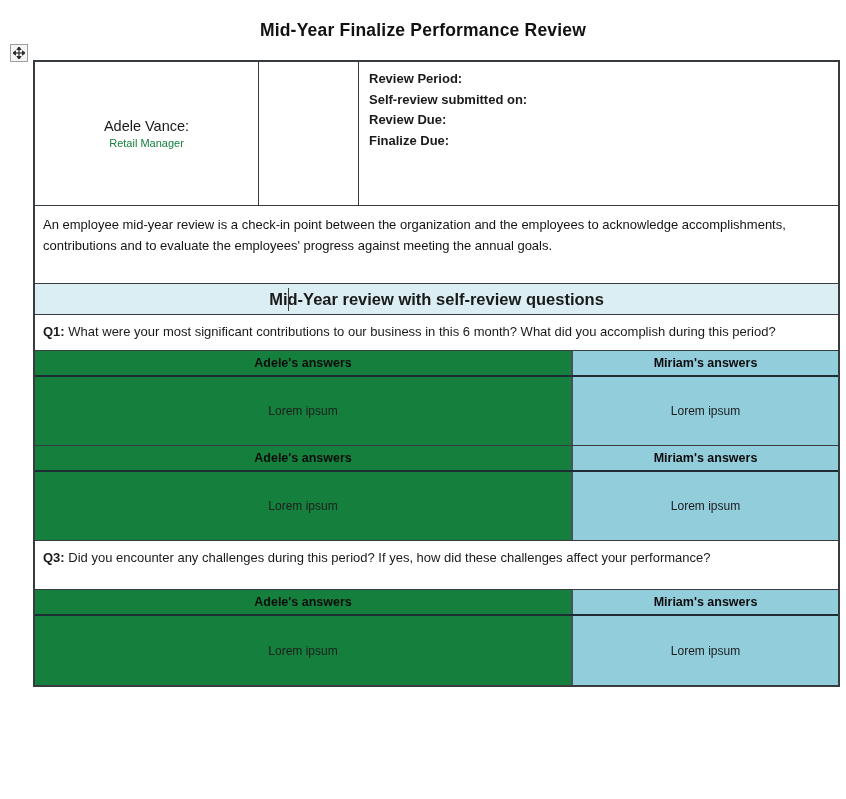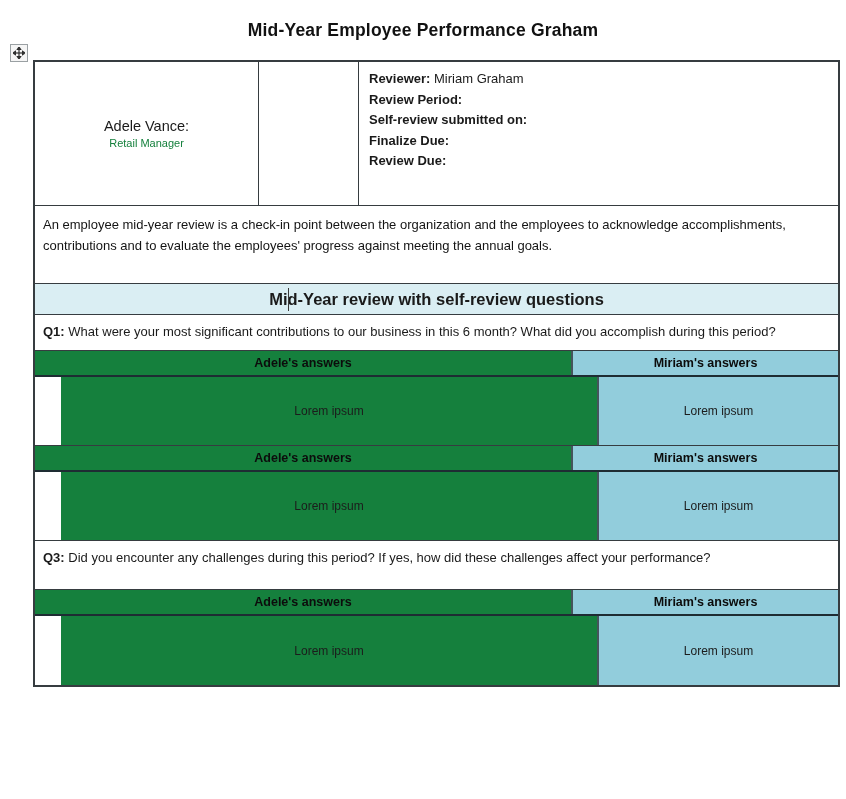--- a/index.html
+++ b/index.html
@@ -108,35 +108,35 @@
     display: flex;
     align-items: center;
     justify-content: center;
     font-size: 12.5px;
     font-weight: bold;
     color: #0c0c0c;
   }
   .col-left  { width: 538px; border-right: 2px solid #45545b; background: #15803d; }
   .col-right { flex: 1; background: #92cddc; }
 
-  .answers-body { height: 69px; display: flex; padding-left: 26px; }
+  .answers-body { height: 69px; display: flex; }
   .answers-body .ans {
     display: flex;
     align-items: center;
     justify-content: center;
     font-size: 12px;
     color: #1c1c1c;
   }
 </style>
 </head>
 <body>
 
 <div class="page">
 
-  <div class="doc-title">Mid-Year Employee Performance Graham</div>
+  <div class="doc-title">Mid-Year Finalize Performance Review</div>
 
   <div class="move-handle">
     <svg width="12" height="12" viewBox="0 0 12 12">
       <g stroke="#2e2e2e" stroke-width="1.2" fill="#2e2e2e">
         <line x1="6" y1="1.5" x2="6" y2="10.5"></line>
         <line x1="1.5" y1="6" x2="10.5" y2="6"></line>
         <polygon points="6,0 4.4,2.4 7.6,2.4"></polygon>
         <polygon points="6,12 4.4,9.6 7.6,9.6"></polygon>
         <polygon points="0,6 2.4,4.4 2.4,7.6"></polygon>
         <polygon points="12,6 9.6,4.4 9.6,7.6"></polygon>
@@ -147,25 +147,24 @@
   <div class="review-table">
 
 
     <div class="t-row info-row">
       <div class="info-cell-left">
         <div class="employee-name">Adele Vance:</div>
         <div class="employee-role">Retail Manager</div>
       </div>
       <div class="info-cell-mid"></div>
       <div class="info-cell-right">
-        <div class="info-line"><span>Reviewer:</span><span class="value"> Miriam Graham</span></div>
         <div class="info-line">Review Period:</div>
         <div class="info-line">Self-review submitted on:</div>
+        <div class="info-line">Review Due:</div>
         <div class="info-line">Finalize Due:</div>
-        <div class="info-line">Review Due:</div>
       </div>
     </div>
 
     <div class="t-row desc-row">
       <span>An employee mid-year review is a check-in point between the organization and the employees to acknowledge accomplishments, contributions and to evaluate the employees' progress against meeting the annual goals.</span>
     </div>
 
     <div class="t-row section-header">
       <span>Mid-Year review with self-review questions</span>
       <div class="caret"></div>

